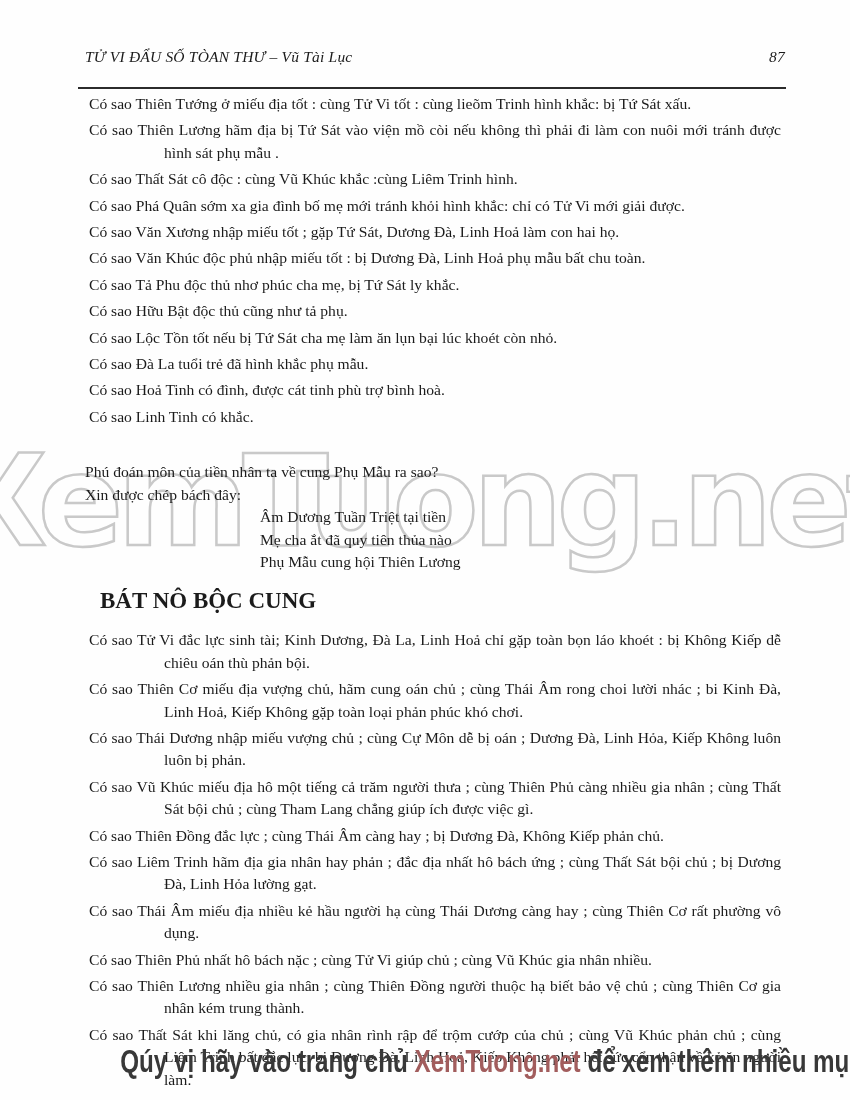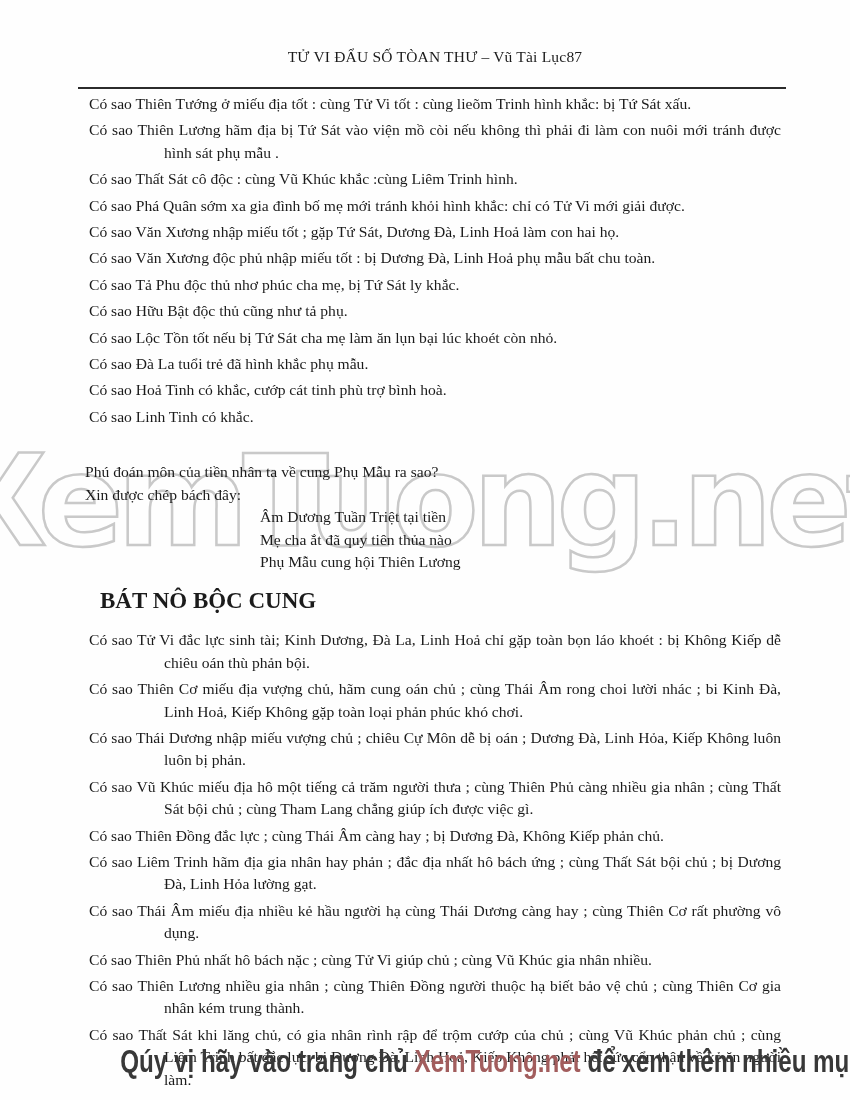--- a/index.html
+++ b/index.html
@@ -15,24 +15,25 @@
   }
   .content {
     position: absolute;
     left: 85px;
     top: 48px;
     width: 700px;
     z-index: 1;
   }
   .header-row {
     display: flex;
-    justify-content: center;
+    justify-content: space-between;
     align-items: baseline;
     font-size: 15.5px;
     letter-spacing: 0.2px;
+    font-style: italic;
   }
   .rule {
     border: none;
     border-top: 2px solid #2b2b2b;
     margin: 21px 0 0 -7px;
     width: 708px;
   }
   .bodytext {
     margin-top: 2px;
     font-size: 15.6px;
@@ -107,46 +108,46 @@
     <hr class="rule">
 
     <div class="bodytext">
 
       <div>
         <p class="para">Có sao Thiên Tướng ở miếu địa tốt : cùng Tử Vi tốt : cùng lieõm Trinh hình khắc: bị Tứ Sát xấu.</p>
         <p class="para">Có sao Thiên Lương hãm địa bị Tứ Sát vào viện mồ còi nếu không thì phải đi làm con nuôi mới tránh được hình sát phụ mẫu .</p>
         <p class="para">Có sao Thất Sát cô độc : cùng Vũ Khúc khắc :cùng Liêm Trinh hình.</p>
         <p class="para">Có sao Phá Quân sớm xa gia đình bố mẹ mới tránh khỏi hình khắc: chỉ có Tử Vi mới giải được.</p>
         <p class="para">Có sao Văn Xương nhập miếu tốt ; gặp Tứ Sát, Dương Đà, Linh Hoả làm con hai họ.</p>
-        <p class="para">Có sao Văn Xương độc phủ nhập miếu tốt : bị Dương Đà, Linh Hoả phụ mẫu bất chu toàn.</p>
+        <p class="para">Có sao Văn Khúc độc phủ nhập miếu tốt : bị Dương Đà, Linh Hoả phụ mẫu bất chu toàn.</p>
         <p class="para">Có sao Tả Phu độc thủ nhơ phúc cha mẹ, bị Tứ Sát ly khắc.</p>
         <p class="para">Có sao Hữu Bật độc thủ cũng như tả phụ.</p>
         <p class="para">Có sao Lộc Tồn tốt nếu bị Tứ Sát cha mẹ làm ăn lụn bại lúc khoét còn nhỏ.</p>
         <p class="para">Có sao Đà La tuổi trẻ đã hình khắc phụ mẫu.</p>
-        <p class="para">Có sao Hoả Tinh có khắc, cướp cát tinh phù trợ bình hoà.</p>
+        <p class="para">Có sao Hoả Tinh có đình, được cát tinh phù trợ bình hoà.</p>
         <p class="para">Có sao Linh Tinh có khắc.</p>
       </div>
 
       <div class="intro">
         <p>Phú đoán môn của tiền nhân ta về cung Phụ Mẫu ra sao?</p>
         <p>Xin được chép bách đây:</p>
       </div>
 
       <div class="poem">
         <div>Âm Dương Tuần Triệt tại tiền</div>
         <div>Mẹ cha ắt đã quy tiên thủa nào</div>
         <div>Phụ Mẫu cung hội Thiên Lương</div>
       </div>
 
       <h2 class="sec-heading">BÁT NÔ BỘC CUNG</h2>
 
       <div>
         <p class="para">Có sao Tử Vi đắc lực sinh tài; Kinh Dương, Đà La, Linh Hoả chỉ gặp toàn bọn láo khoét : bị Không Kiếp dễ chiêu oán thù phản bội.</p>
         <p class="para">Có sao Thiên Cơ miếu địa vượng chủ, hãm cung oán chủ ; cùng Thái Âm rong choi lười nhác ; bi Kinh Đà, Linh Hoả, Kiếp Không gặp toàn loại phản phúc khó chơi.</p>
-        <p class="para">Có sao Thái Dương nhập miếu vượng chủ ; chiêu Cự Môn dễ bị oán ; Dương Đà, Linh Hỏa, Kiếp Không luôn luôn bị phản.</p>
+        <p class="para">Có sao Thái Dương nhập miếu vượng chủ ; cùng Cự Môn dễ bị oán ; Dương Đà, Linh Hỏa, Kiếp Không luôn luôn bị phản.</p>
         <p class="para">Có sao Vũ Khúc miếu địa hô một tiếng cả trăm người thưa ; cùng Thiên Phủ càng nhiều gia nhân ; cùng Thất Sát bội chủ ; cùng Tham Lang chẳng giúp ích được việc gì.</p>
         <p class="para">Có sao Thiên Đồng đắc lực ; cùng Thái Âm càng hay ; bị Dương Đà, Không Kiếp phản chủ.</p>
         <p class="para">Có sao Liêm Trinh hãm địa gia nhân hay phản ; đắc địa nhất hô bách ứng ; cùng Thất Sát bội chủ ; bị Dương Đà, Linh Hỏa lường gạt.</p>
         <p class="para">Có sao Thái Âm miếu địa nhiều kẻ hầu người hạ cùng Thái Dương càng hay ; cùng Thiên Cơ rất phường vô dụng.</p>
         <p class="para">Có sao Thiên Phủ nhất hô bách nặc ; cùng Tử Vi giúp chủ ; cùng Vũ Khúc gia nhân nhiều.</p>
         <p class="para">Có sao Thiên Lương nhiều gia nhân ; cùng Thiên Đồng người thuộc hạ biết bảo vệ chủ ; cùng Thiên Cơ gia nhân kém trung thành.</p>
         <p class="para">Có sao Thất Sát khi lăng chủ, có gia nhân rình rập để trộm cướp của chủ ; cùng Vũ Khúc phản chủ ; cùng Liêm Trinh bất đắc lực, bị Dương Đà, Linh Hoả, Kiếp Không phải hết sức cẩn thận về kẻ ăn người làm.</p>
       </div>
 
     </div>

